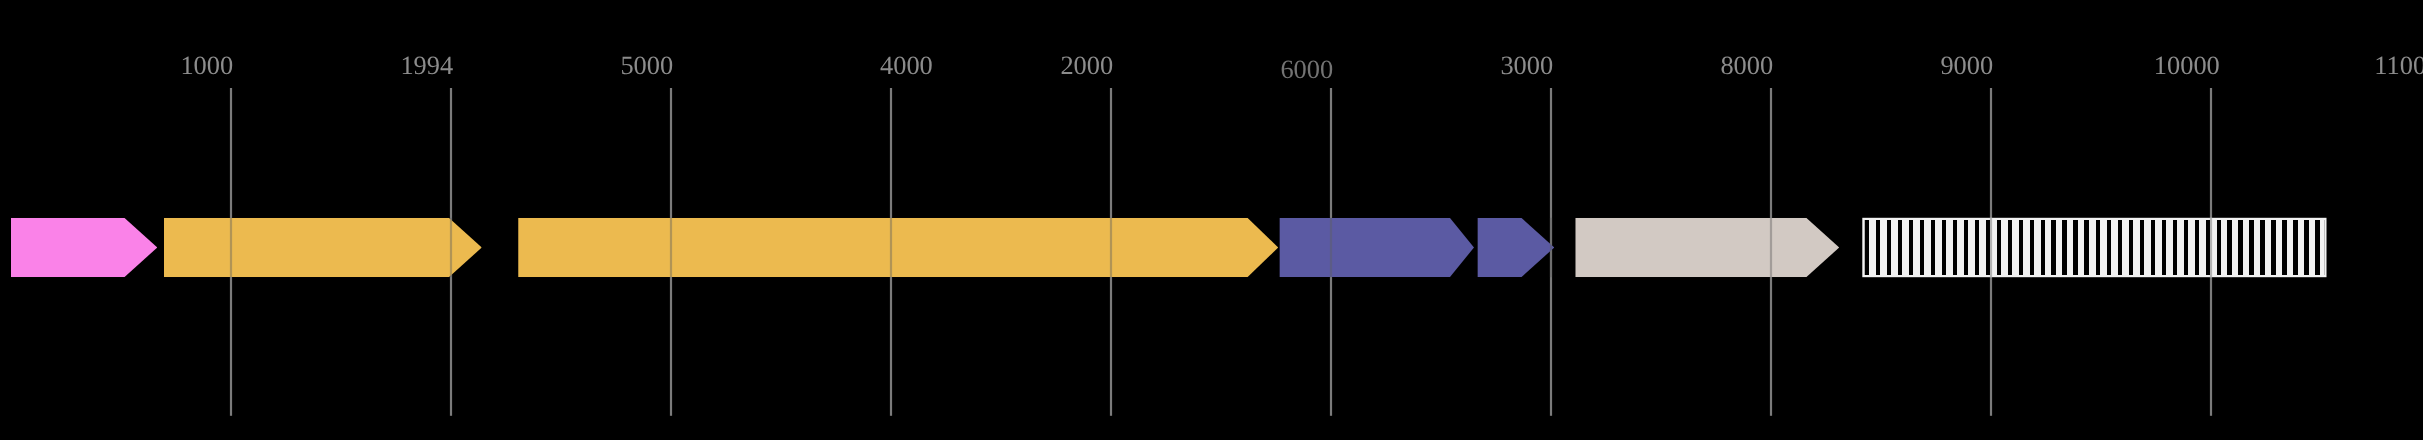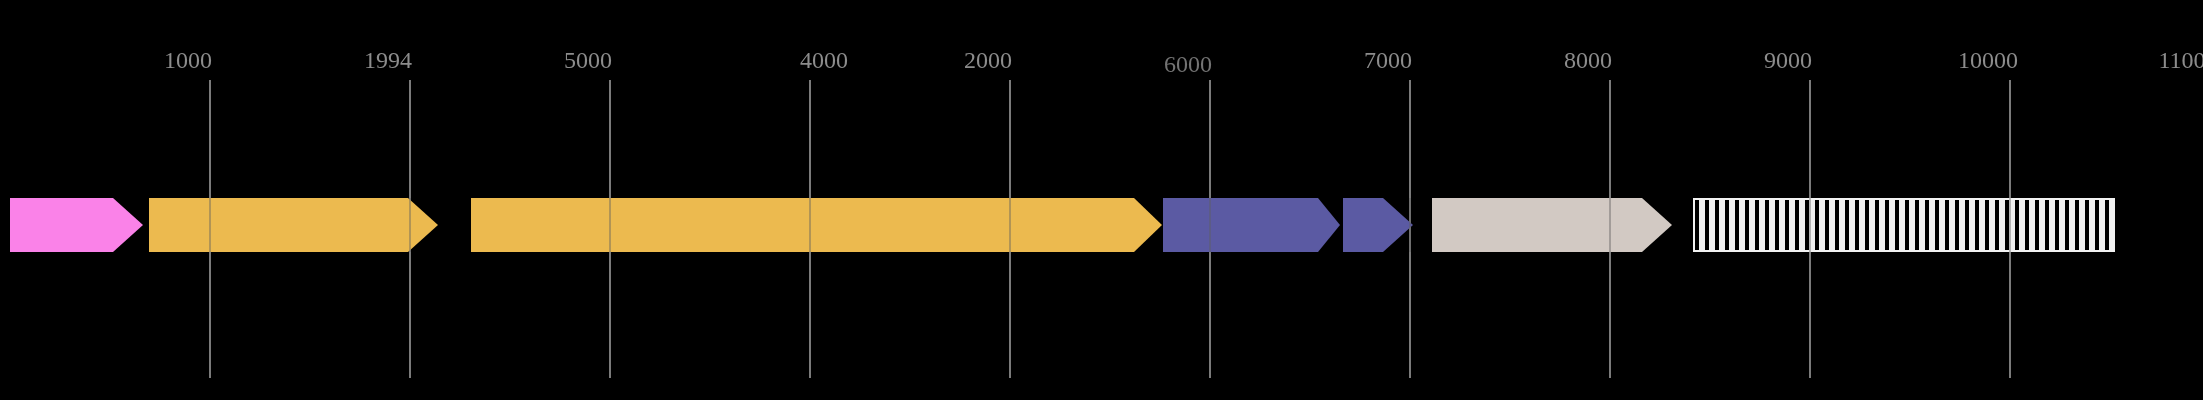--- a/index.html
+++ b/index.html
@@ -82,19 +82,19 @@
       <div class="gridline-overlay" style="left: 1809px; top: 198px; height: 54px;"></div>
       <div class="gridline-overlay" style="left: 2009px; top: 198px; height: 54px;"></div>
     </div>
   <div class="layer" id="label-layer">
       <div class="tick-label" style="left: 188px; top: 48px; color: rgb(140, 140, 140);">1000</div>
       <div class="tick-label" style="left: 388px; top: 48px; color: rgb(140, 140, 140);">1994</div>
       <div class="tick-label" style="left: 588px; top: 48px; color: rgb(140, 140, 140);">5000</div>
       <div class="tick-label" style="left: 788px; top: 48px; color: rgb(140, 140, 140); margin-left: 36px;">4000</div>
       <div class="tick-label" style="left: 988px; top: 48px; color: rgb(140, 140, 140);">2000</div>
       <div class="tick-label" style="left: 1188px; top: 52px; color: #737373;">6000</div>
-      <div class="tick-label" style="left: 1388px; top: 48px; color: rgb(140, 140, 140);">7000</div>
+      <div class="tick-label" style="left: 1388px; top: 48px; color: rgb(140, 140, 140);">3000</div>
       <div class="tick-label" style="left: 1588px; top: 48px; color: rgb(140, 140, 140);">8000</div>
       <div class="tick-label" style="left: 1788px; top: 48px; color: rgb(140, 140, 140);">9000</div>
       <div class="tick-label" style="left: 1988px; top: 48px; color: rgb(140, 140, 140); text-align: right;">10000</div>
       <div class="tick-label" style="left: 2188px; top: 48px; color: rgb(140, 140, 140);">11000</div>
     </div>
 </div>
 
 </body></html>

